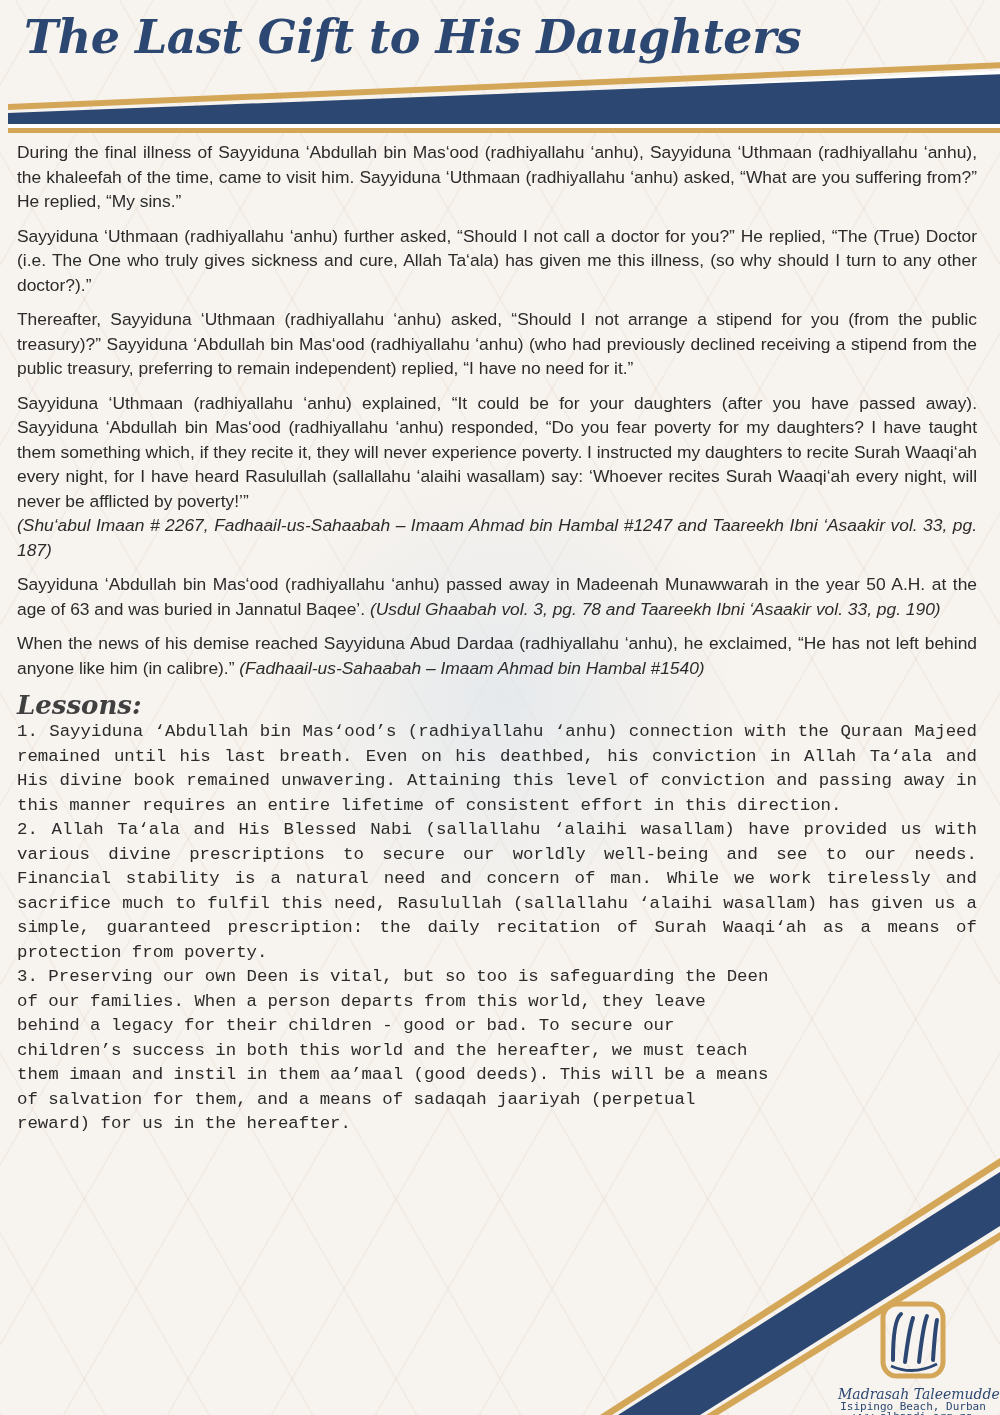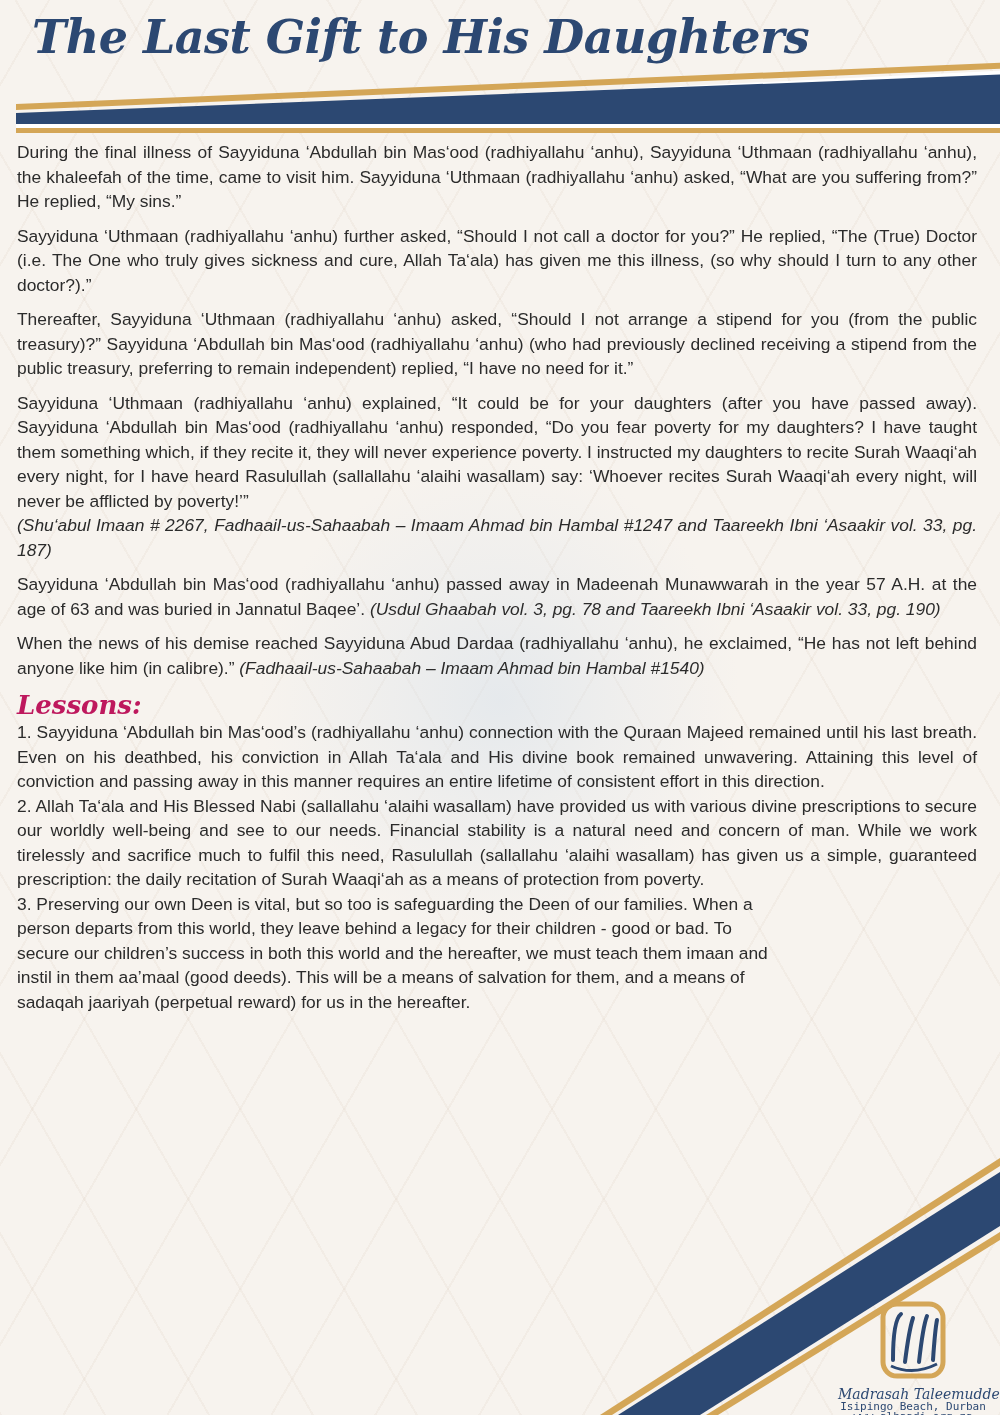--- a/index.html
+++ b/index.html
@@ -9,38 +9,38 @@
     font-family: "Liberation Sans", sans-serif;
     color: #2a2a2a;
   }
   .bg-pattern {
     position: absolute; inset: 0; z-index: 0;
     background:
       radial-gradient(circle at 500px 700px, rgba(215,225,235,0.55) 0, rgba(215,225,235,0.25) 120px, transparent 240px),
       repeating-linear-gradient(60deg, rgba(220,205,190,0.18) 0 2px, transparent 2px 90px),
       repeating-linear-gradient(-60deg, rgba(220,205,190,0.18) 0 2px, transparent 2px 90px);
   }
-  .header { position: absolute; left: 16px; top: 0; width: 912px; height: 135px; z-index: 1; padding-left: 47px; }
+  .header { position: absolute; left: 8px; top: 0; width: 912px; height: 135px; z-index: 1; padding-left: 47px; }
   .header svg { position: absolute; left: 0; top: 0; }
   .title {
     position: absolute; left: 16px; top: 10px; margin: 0;
     font-family: "DejaVu Serif", serif; font-style: italic; font-weight: bold;
     font-size: 46px; color: #2c4872; letter-spacing: -0.5px;
   }
   .content {
     position: absolute; left: 17px; top: 140px; width: 960px; z-index: 2;
     font-size: 17.4px; line-height: 24.5px; color: #2b2b2b;
   }
   .para { margin: 0 0 10px 0; text-align: justify; }
   .cite { font-style: italic; }
   .lessons-heading {
     font-family: "DejaVu Serif", serif; font-style: italic; font-weight: bold;
-    font-size: 26px; color: #be185d; margin: 6px 0 0 0; line-height: 30px;
+    font-size: 26px; color: #404040; margin: 6px 0 0 0; line-height: 30px;
   }
-  .lesson { margin: 0; text-align: justify; }
+  .lesson { margin: 0; text-align: justify; font-family: Liberation Mono, monospace; }
   .lesson.narrow { text-align: left; }
   .corner { position: absolute; right: 0; bottom: 0; width: 1000px; height: 1415px; z-index: 1; pointer-events: none; }
   .logo {
     position: absolute; left: 838px; top: 1300px; width: 150px; z-index: 3; text-align: center;
   }
   .logo-mark {
     width: 68px; height: 80px; margin: 0 auto 6px auto; position: relative;
   }
   .org-name {
     font-family: "DejaVu Serif", serif; font-style: italic; font-size: 14px; color: #2c4872; white-space: nowrap;
@@ -66,21 +66,21 @@
   <polygon points="1000,1158 1000,1166 612,1415 600,1415" fill="#d4a657"></polygon>
   <polygon points="1000,1172 1000,1226 700,1415 618,1415" fill="#2c4872"></polygon>
   <polygon points="1000,1232 1000,1240 718,1415 706,1415" fill="#d4a657"></polygon>
 </svg>
 
 <div class="content">
   <p class="para"><span>During the final illness of Sayyiduna ‘Abdullah bin Mas‘ood (radhiyallahu ‘anhu), Sayyiduna ‘Uthmaan (radhiyallahu ‘anhu), the khaleefah of the time, came to visit him.  Sayyiduna ‘Uthmaan (radhiyallahu ‘anhu) asked, “What are you suffering from?” He replied, “My sins.”</span></p>
   <p class="para"><span>Sayyiduna ‘Uthmaan (radhiyallahu ‘anhu) further asked, “Should I not call a doctor for you?” He replied, “The (True) Doctor (i.e. The One who truly gives sickness and cure, Allah Ta‘ala) has given me this illness, (so why should I turn to any other doctor?).”</span></p>
   <p class="para"><span>Thereafter, Sayyiduna ‘Uthmaan (radhiyallahu ‘anhu) asked, “Should I not arrange a stipend for you (from the public treasury)?” Sayyiduna ‘Abdullah bin Mas‘ood (radhiyallahu ‘anhu) (who had previously declined receiving a stipend from the public treasury, preferring to remain independent) replied, “I have no need for it.”</span></p>
   <p class="para"><span>Sayyiduna ‘Uthmaan (radhiyallahu ‘anhu) explained, “It could be for your daughters (after you have passed away). Sayyiduna ‘Abdullah bin Mas‘ood (radhiyallahu ‘anhu) responded, “Do you fear poverty for my daughters? I have taught them something which, if they recite it, they will never experience poverty. I instructed my daughters to recite Surah Waaqi‘ah every night, for I have heard Rasulullah (sallallahu ‘alaihi wasallam) say: ‘Whoever recites Surah Waaqi‘ah every night, will never be afflicted by poverty!’”</span><br><span class="cite">(Shu‘abul Imaan # 2267, Fadhaail-us-Sahaabah – Imaam Ahmad bin Hambal #1247 and Taareekh Ibni ‘Asaakir vol. 33, pg. 187)</span></p>
-  <p class="para"><span>Sayyiduna ‘Abdullah bin Mas‘ood (radhiyallahu ‘anhu) passed away in Madeenah Munawwarah in the year 57 A.H. at the age of 63 and was buried in Jannatul Baqee’.</span> <span class="cite">(Usdul Ghaabah vol. 3, pg. 78 and Taareekh Ibni ‘Asaakir vol. 33, pg. 190)</span></p>
+  <p class="para"><span>Sayyiduna ‘Abdullah bin Mas‘ood (radhiyallahu ‘anhu) passed away in Madeenah Munawwarah in the year 50 A.H. at the age of 63 and was buried in Jannatul Baqee’.</span> <span class="cite">(Usdul Ghaabah vol. 3, pg. 78 and Taareekh Ibni ‘Asaakir vol. 33, pg. 190)</span></p>
   <p class="para"><span>When the news of his demise reached Sayyiduna Abud Dardaa (radhiyallahu ‘anhu), he exclaimed, “He has not left behind anyone like him (in calibre).”</span> <span class="cite">(Fadhaail-us-Sahaabah – Imaam Ahmad bin Hambal #1540)</span></p>
 
   <h2 class="lessons-heading">Lessons:</h2>
   <p class="lesson">1. Sayyiduna ‘Abdullah bin Mas‘ood’s (radhiyallahu ‘anhu) connection with the Quraan Majeed remained until his last breath. Even on his deathbed, his conviction in Allah Ta‘ala and His divine book remained unwavering. Attaining this level of conviction and passing away in this manner requires an entire lifetime of consistent effort in this direction.</p>
   <p class="lesson">2. Allah Ta‘ala and His Blessed Nabi (sallallahu ‘alaihi wasallam) have provided us with various divine prescriptions to secure our worldly well-being and see to our needs. Financial stability is a natural need and concern of man. While we work tirelessly and sacrifice much to fulfil this need, Rasulullah (sallallahu ‘alaihi wasallam) has given us a simple, guaranteed prescription: the daily recitation of Surah Waaqi‘ah as a means of protection from poverty.</p>
   <p class="lesson narrow" style="width:760px;">3. Preserving our own Deen is vital, but so too is safeguarding the Deen of our families. When a person departs from this world, they leave behind a legacy for their children - good or bad. To secure our children’s success in both this world and the hereafter, we must teach them imaan and instil in them aa’maal (good deeds). This will be a means of salvation for them, and a means of sadaqah jaariyah (perpetual reward) for us in the hereafter.</p>
 </div>
 
 <div class="logo">
   <div class="logo-mark">

